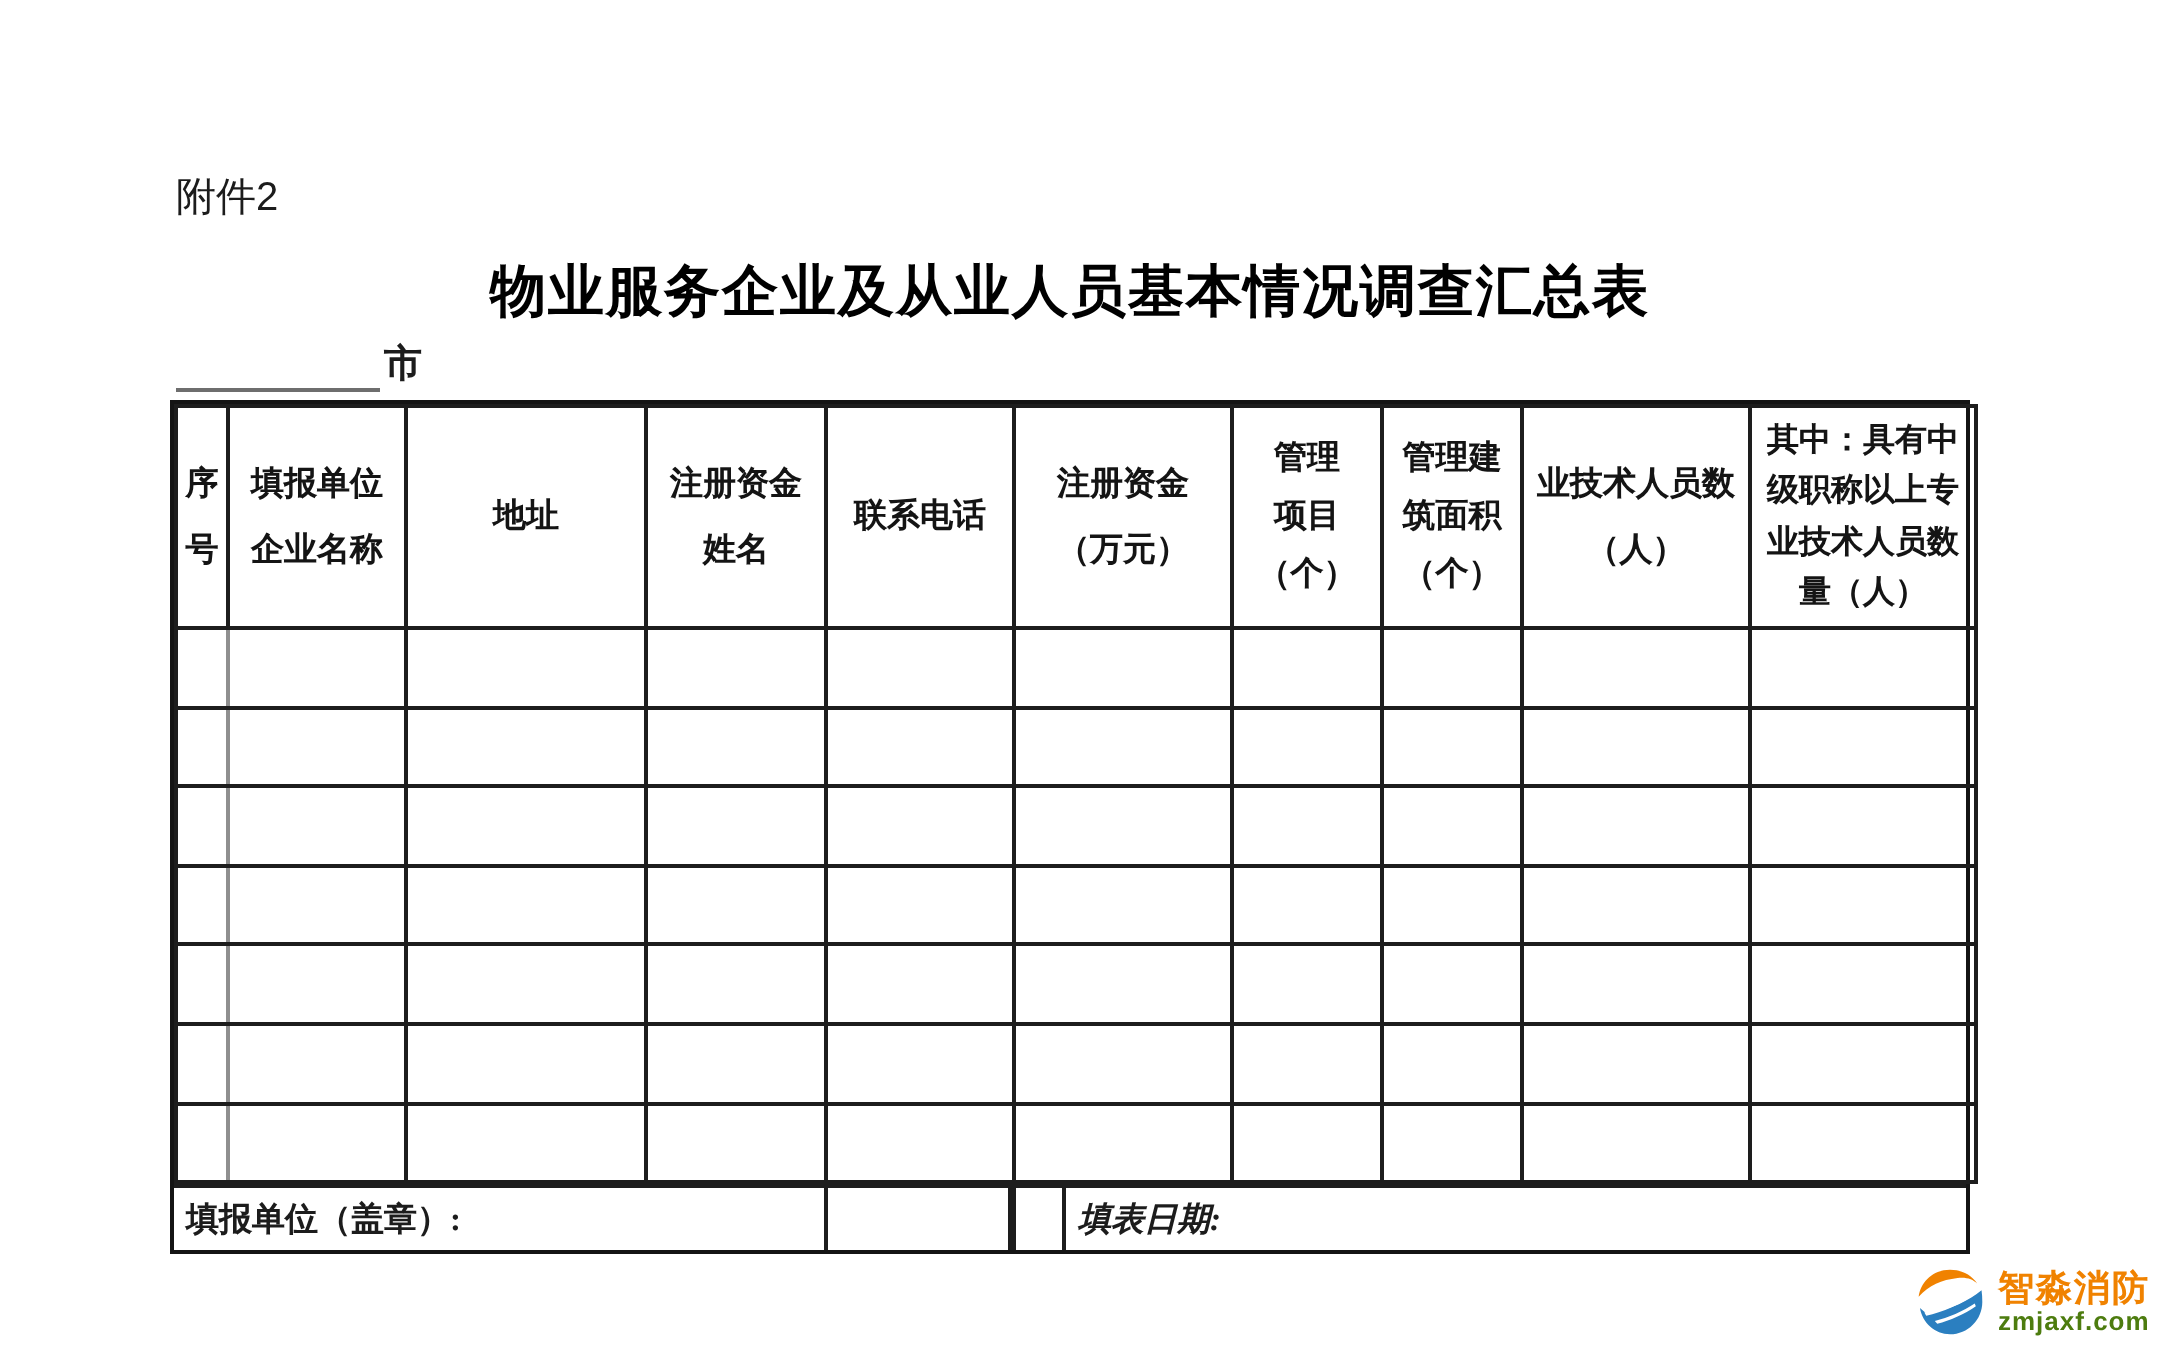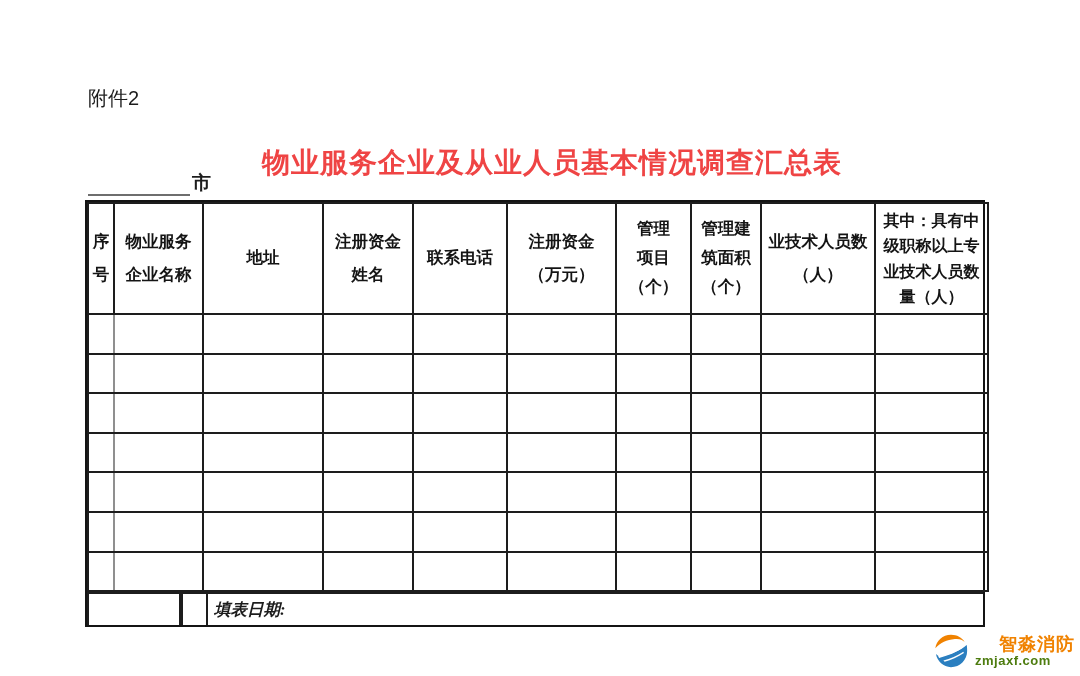--- a/index.html
+++ b/index.html
@@ -18,27 +18,27 @@
     top: 85px;
     font-family: "Liberation Sans", "DejaVu Sans", sans-serif;
     font-size: 20px;
     font-weight: 500;
   }
   .title {
     position: absolute;
     left: 85px;
     top: 127px;
     width: 900px;
-    margin: 17px;
+    margin: 0;
     text-align: center;
     font-family: "Liberation Sans", "DejaVu Sans", sans-serif;
     font-size: 28px;
     font-weight: 700;
     letter-spacing: 1px;
-    color: #ef4444;
+    color: #000000;
   }
   .city-line {
     position: absolute;
     left: 88px;
     top: 170px;
     font-size: 19px;
     font-weight: 700;
     line-height: 26px;
   }
   .city-blank {
@@ -107,21 +107,20 @@
     align-items: center;
     gap: 5px;
     font-family: "Liberation Sans", "DejaVu Sans", sans-serif;
   }
   .logo svg { width: 38px; height: 38px; }
   .logo-brand {
     font-size: 18px;
     font-weight: 700;
     letter-spacing: 1px;
     line-height: 19px;
-    margin-left: 24px;
   }
   .logo-domain {
     font-size: 13px;
     font-weight: 700;
     color: #4d7c0f;
     letter-spacing: 0.5px;
     line-height: 14px;
   }
 </style>
 </head>
@@ -148,21 +147,21 @@
           <col style="width:109px">
           <col style="width:75px">
           <col style="width:70px">
           <col style="width:114px">
           <col style="width:113px">
       </colgroup>
       <thead>
         <tr>
           <th>序
 号</th>
-          <th>物业服务
+          <th>填报单位
 企业名称</th>
           <th>地址</th>
           <th>注册资金
 姓名</th>
           <th>联系电话</th>
           <th>注册资金
 （万元）</th>
           <th class="lh3">管理
 项目
 （个）</th>
@@ -258,20 +257,23 @@
             <td></td>
             <td></td>
             <td></td>
             <td></td>
             <td></td>
             <td></td>
           </tr>
         </tbody>
     </table>
     <div class="footer-row">
+      <div class="fcell f1">
+        <span>填报单位（盖章）:</span>
+      </div>
       <div class="fcell f2"></div>
       <div class="fcell f4"></div>
       <div class="fcell f5">
         <span>填表日期:</span>
       </div>
     </div>
   </div>
 
   <div class="logo">
     <svg viewBox="0 0 40 40" xmlns="http://www.w3.org/2000/svg">

